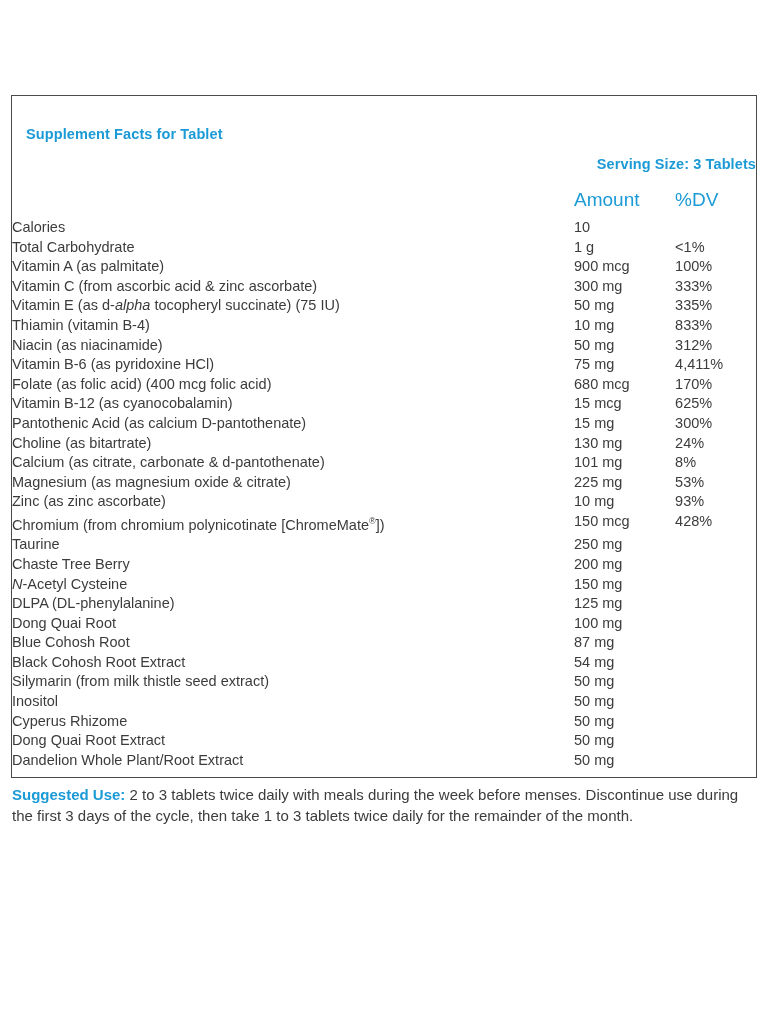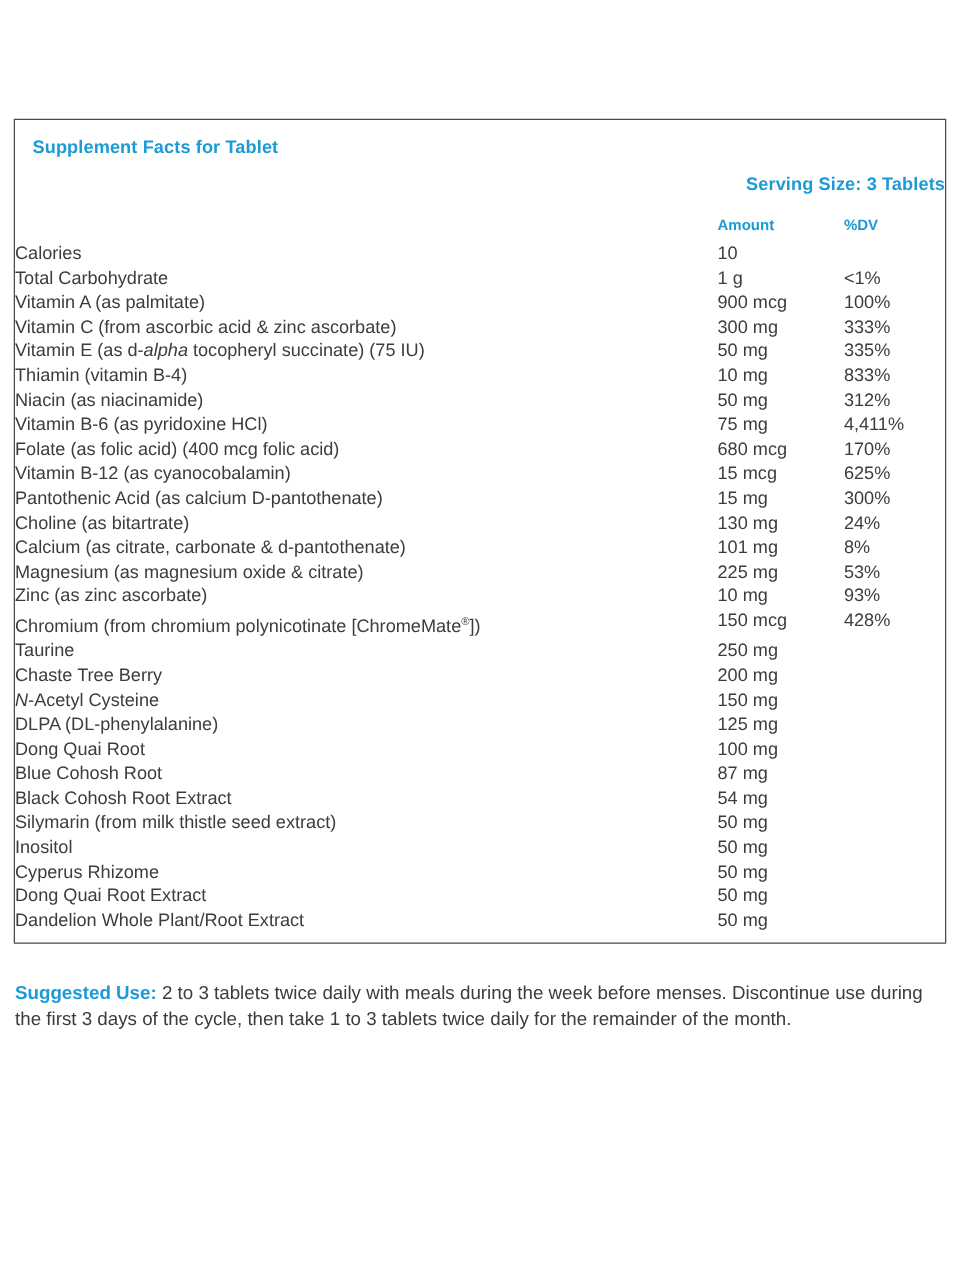--- a/index.html
+++ b/index.html
@@ -20,21 +20,21 @@
     height: 1024px;
     box-sizing: border-box;
   }
   .facts-panel {
     position: absolute;
     left: 11px;
     top: 95px;
     width: 746px;
     border: 1px solid #4a4a4a;
     box-sizing: border-box;
-    padding: 12px 0 0 0;
+    padding: 28px 0 0 0;
   }
   .facts-title {
     color: #1b9ad6;
     font-weight: bold;
     font-size: 14.5px;
     padding: 2px 0 0 14px;
     letter-spacing: 0.1px;
   }
   .facts-serving {
     color: #1b9ad6;
@@ -44,22 +44,22 @@
     letter-spacing: 0.1px;
     text-align: right;
   }
   table.facts {
     width: 100%;
     border-collapse: collapse;
     margin-top: 17px;
   }
   table.facts th {
     color: #1b9ad6;
-    font-weight: bold;
-    font-size: 12px;
+    font-weight: normal;
+    font-size: 19px;
     text-align: left;
     padding: 0 0 9px 0;
   }
   table.facts td {
     font-size: 14.5px;
     color: #3c3c3c;
     padding: 0 0 4.1px 0;
     vertical-align: top;
     line-height: 15.5px;
     font-weight: normal;

